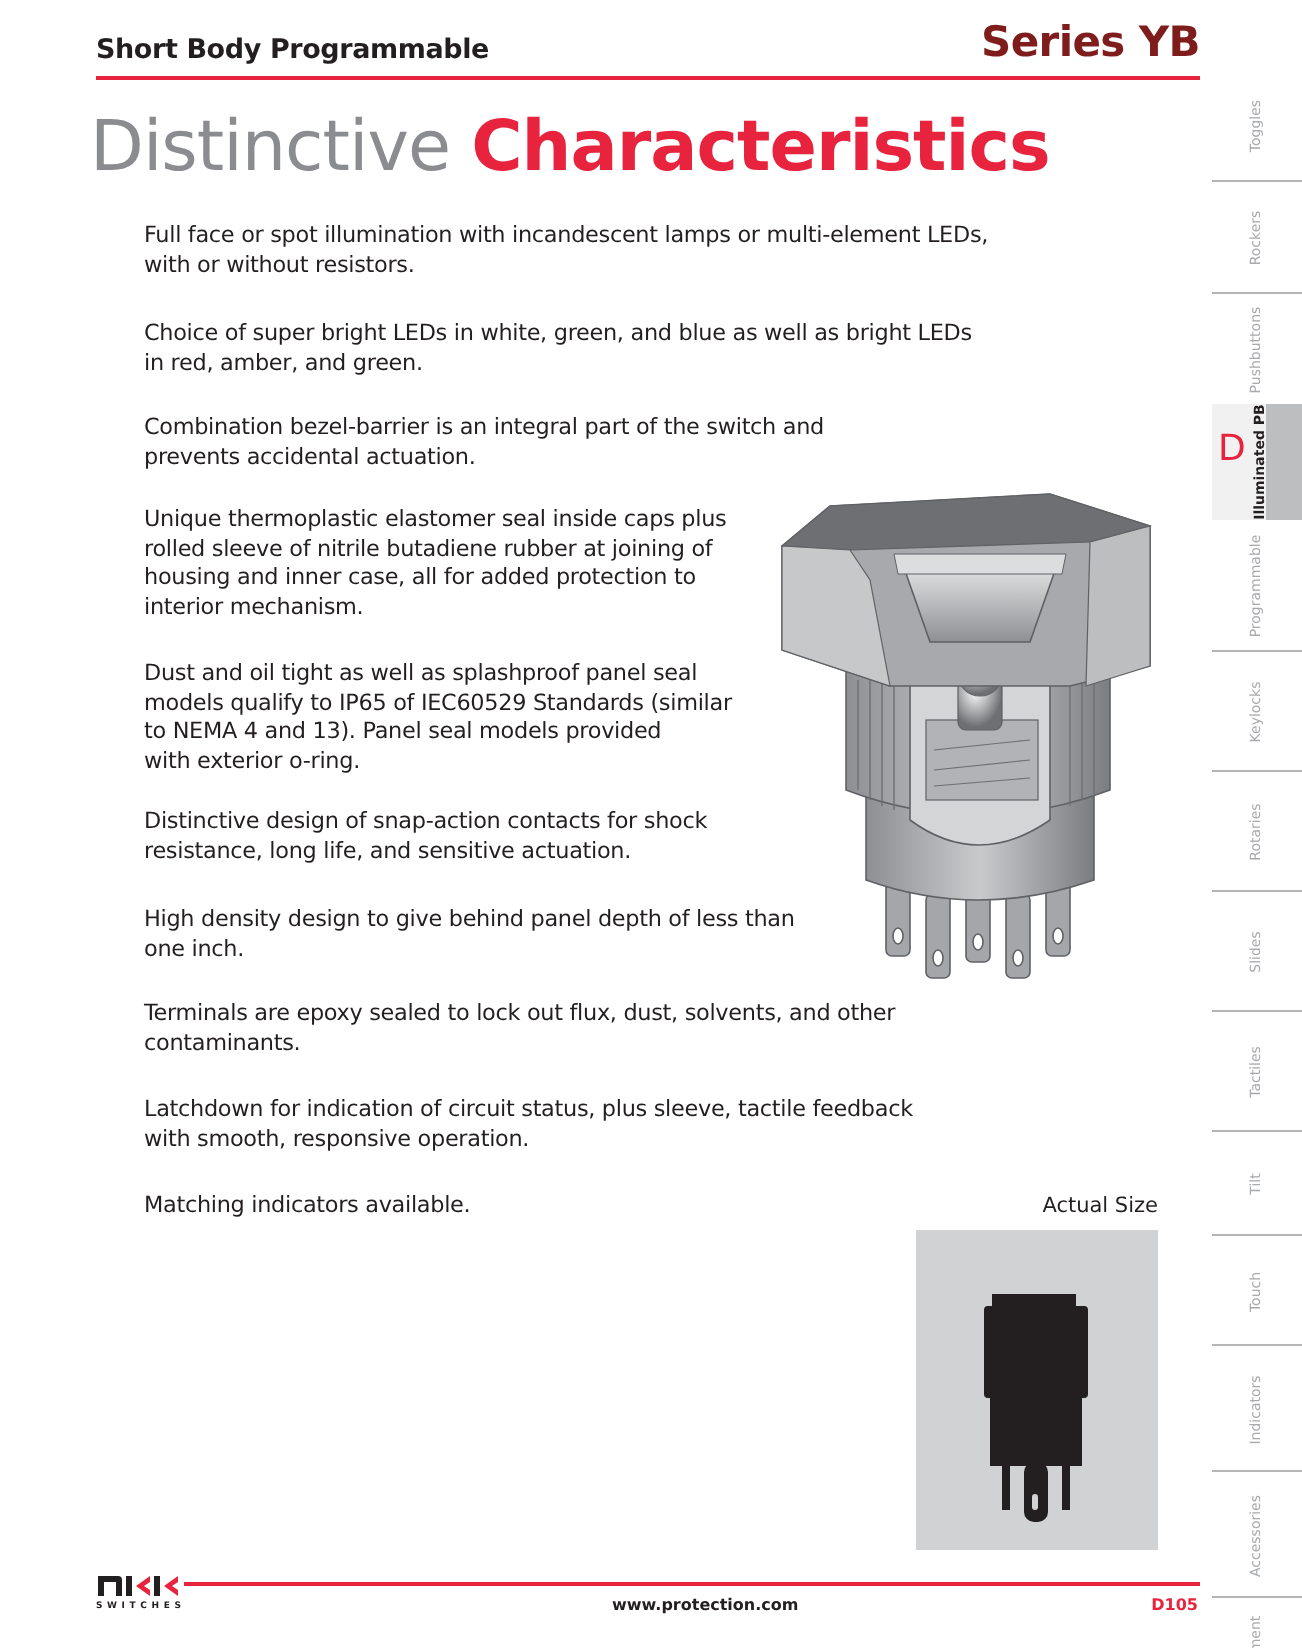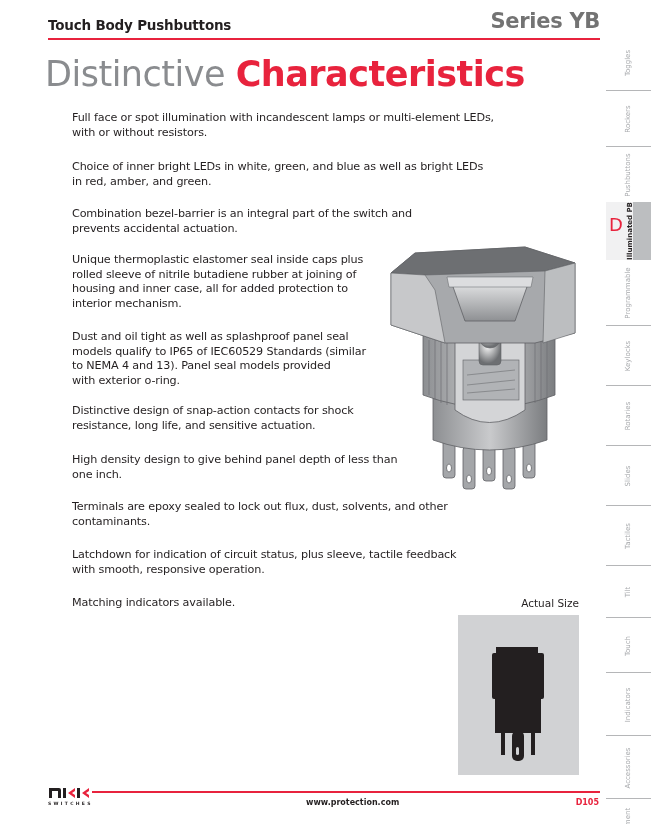--- a/index.html
+++ b/index.html
@@ -8,21 +8,21 @@
     background: #ffffff;
     font-family: "DejaVu Sans", sans-serif;
     color: #231f20;
   }
   .header-left {
     position: absolute; left: 48px; top: 17px;
     font-size: 13.5px; font-weight: bold; color: #231f20; letter-spacing: -0.2px;
   }
   .header-right {
     position: absolute; right: 51px; top: 9px;
-    font-size: 21px; font-weight: bold; color: #737373; letter-spacing: -0.3px;
+    font-size: 21px; font-weight: bold; color: #7f1d1d; letter-spacing: -0.3px;
   }
   .header-rule {
     position: absolute; left: 48px; top: 38px; width: 552px; height: 2px; background: #e8233d;
   }
   .page-title {
     position: absolute; left: 45px; top: 54px;
     font-size: 35px; font-weight: 300; letter-spacing: -0.5px; white-space: nowrap;
     font-family: "DejaVu Sans", sans-serif;
   }
   .page-title .t1 { color: #8a8c8f; font-weight: normal; margin-top: 19px; }
@@ -69,32 +69,32 @@
   .footer-page {
     position: absolute; right: 52px; top: 798px; font-size: 8px; font-weight: bold; color: #e8233d;
   }
   .logo-sub {
     position: absolute; left: 48px; top: 801px; font-size: 4.5px; letter-spacing: 2.3px; color: #231f20; font-weight: bold;
   }
 </style>
 </head>
 <body>
 
-<div class="header-left">Touch Body Pushbuttons</div>
+<div class="header-left">Short Body Programmable</div>
 <div class="header-right">Series YB</div>
 <div class="header-rule"></div>
 
 <div class="page-title">
   <span class="t1">Distinctive</span>
   <span class="t2">Characteristics</span>
 </div>
 
 <div class="para" style="top:111px">Full face or spot illumination with incandescent lamps or multi-element LEDs,
 with or without resistors.</div>
-<div class="para" style="top:160px">Choice of inner bright LEDs in white, green, and blue as well as bright LEDs
+<div class="para" style="top:160px">Choice of super bright LEDs in white, green, and blue as well as bright LEDs
 in red, amber, and green.</div>
 <div class="para" style="top:207px">Combination bezel-barrier is an integral part of the switch and
 prevents accidental actuation.</div>
 <div class="para" style="top:253px">Unique thermoplastic elastomer seal inside caps plus
 rolled sleeve of nitrile butadiene rubber at joining of
 housing and inner case, all for added protection to
 interior mechanism.</div>
 <div class="para" style="top:330px">Dust and oil tight as well as splashproof panel seal
 models qualify to IP65 of IEC60529 Standards (similar
 to NEMA 4 and 13).  Panel seal models provided

